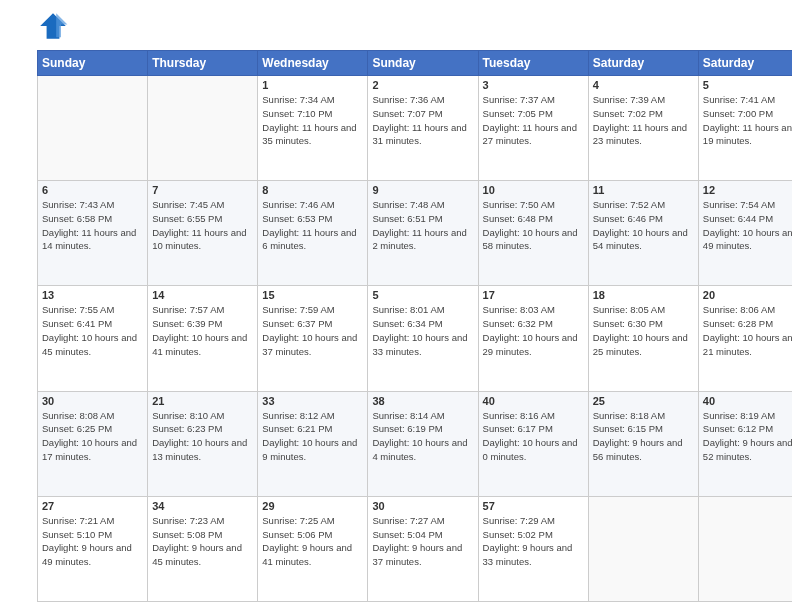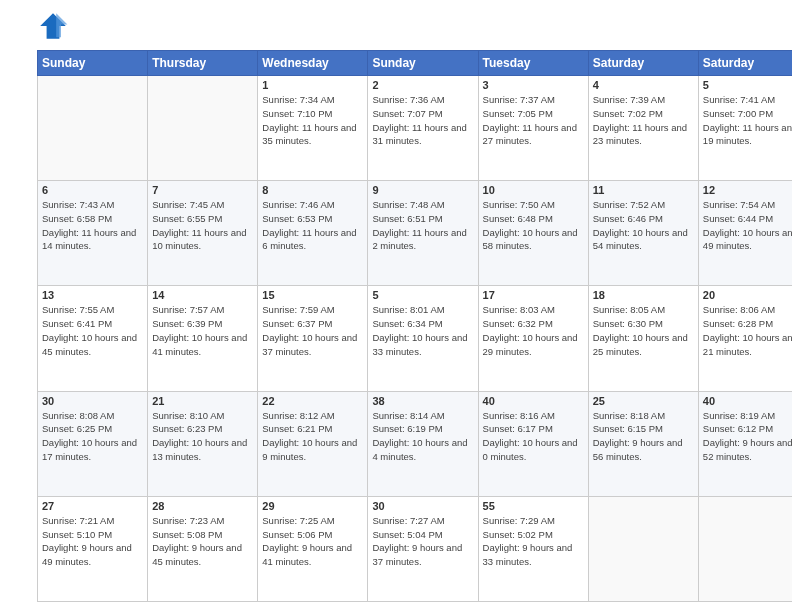--- a/index.html
+++ b/index.html
@@ -219,21 +219,21 @@
         <tr>
           <td>
             <span class="day-num">30</span>
             <div class="day-info">Sunrise: 8:08 AM<br>Sunset: 6:25 PM<br>Daylight: 10 hours and 17 minutes.</div>
           </td>
           <td>
             <span class="day-num">21</span>
             <div class="day-info">Sunrise: 8:10 AM<br>Sunset: 6:23 PM<br>Daylight: 10 hours and 13 minutes.</div>
           </td>
           <td>
-            <span class="day-num">22</span>
+            <span class="day-num">33</span>
             <div class="day-info">Sunrise: 8:12 AM<br>Sunset: 6:21 PM<br>Daylight: 10 hours and 9 minutes.</div>
           </td>
           <td>
             <span class="day-num">38</span>
             <div class="day-info">Sunrise: 8:14 AM<br>Sunset: 6:19 PM<br>Daylight: 10 hours and 4 minutes.</div>
           </td>
           <td>
             <span class="day-num">40</span>
             <div class="day-info">Sunrise: 8:16 AM<br>Sunset: 6:17 PM<br>Daylight: 10 hours and 0 minutes.</div>
           </td>
@@ -245,33 +245,33 @@
             <span class="day-num">40</span>
             <div class="day-info">Sunrise: 8:19 AM<br>Sunset: 6:12 PM<br>Daylight: 9 hours and 52 minutes.</div>
           </td>
         </tr>
         <tr>
           <td>
             <span class="day-num">27</span>
             <div class="day-info">Sunrise: 7:21 AM<br>Sunset: 5:10 PM<br>Daylight: 9 hours and 49 minutes.</div>
           </td>
           <td>
-            <span class="day-num">28</span>
+            <span class="day-num">34</span>
             <div class="day-info">Sunrise: 7:23 AM<br>Sunset: 5:08 PM<br>Daylight: 9 hours and 45 minutes.</div>
           </td>
           <td>
             <span class="day-num">29</span>
             <div class="day-info">Sunrise: 7:25 AM<br>Sunset: 5:06 PM<br>Daylight: 9 hours and 41 minutes.</div>
           </td>
           <td>
             <span class="day-num">30</span>
             <div class="day-info">Sunrise: 7:27 AM<br>Sunset: 5:04 PM<br>Daylight: 9 hours and 37 minutes.</div>
           </td>
           <td>
-            <span class="day-num">55</span>
+            <span class="day-num">57</span>
             <div class="day-info">Sunrise: 7:29 AM<br>Sunset: 5:02 PM<br>Daylight: 9 hours and 33 minutes.</div>
           </td>
           <td class="empty"></td>
           <td class="empty"></td>
         </tr>
       </tbody>
   </table>
 </div>
 
 </body></html>

